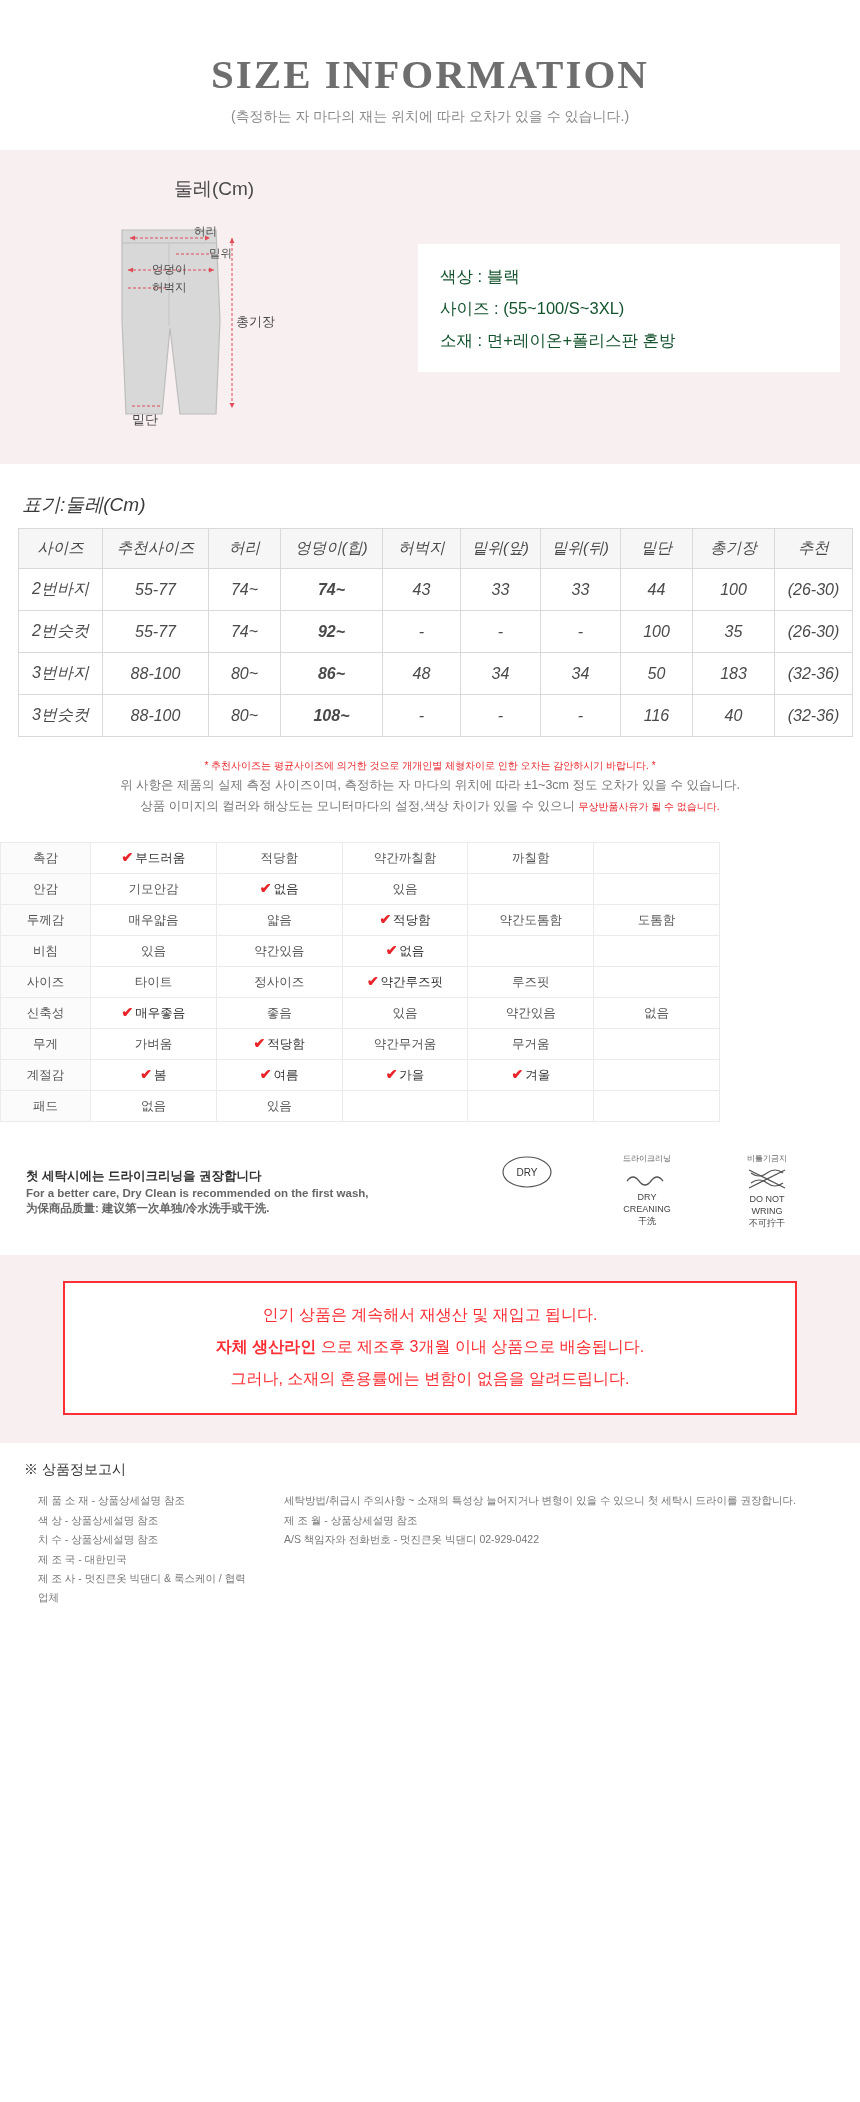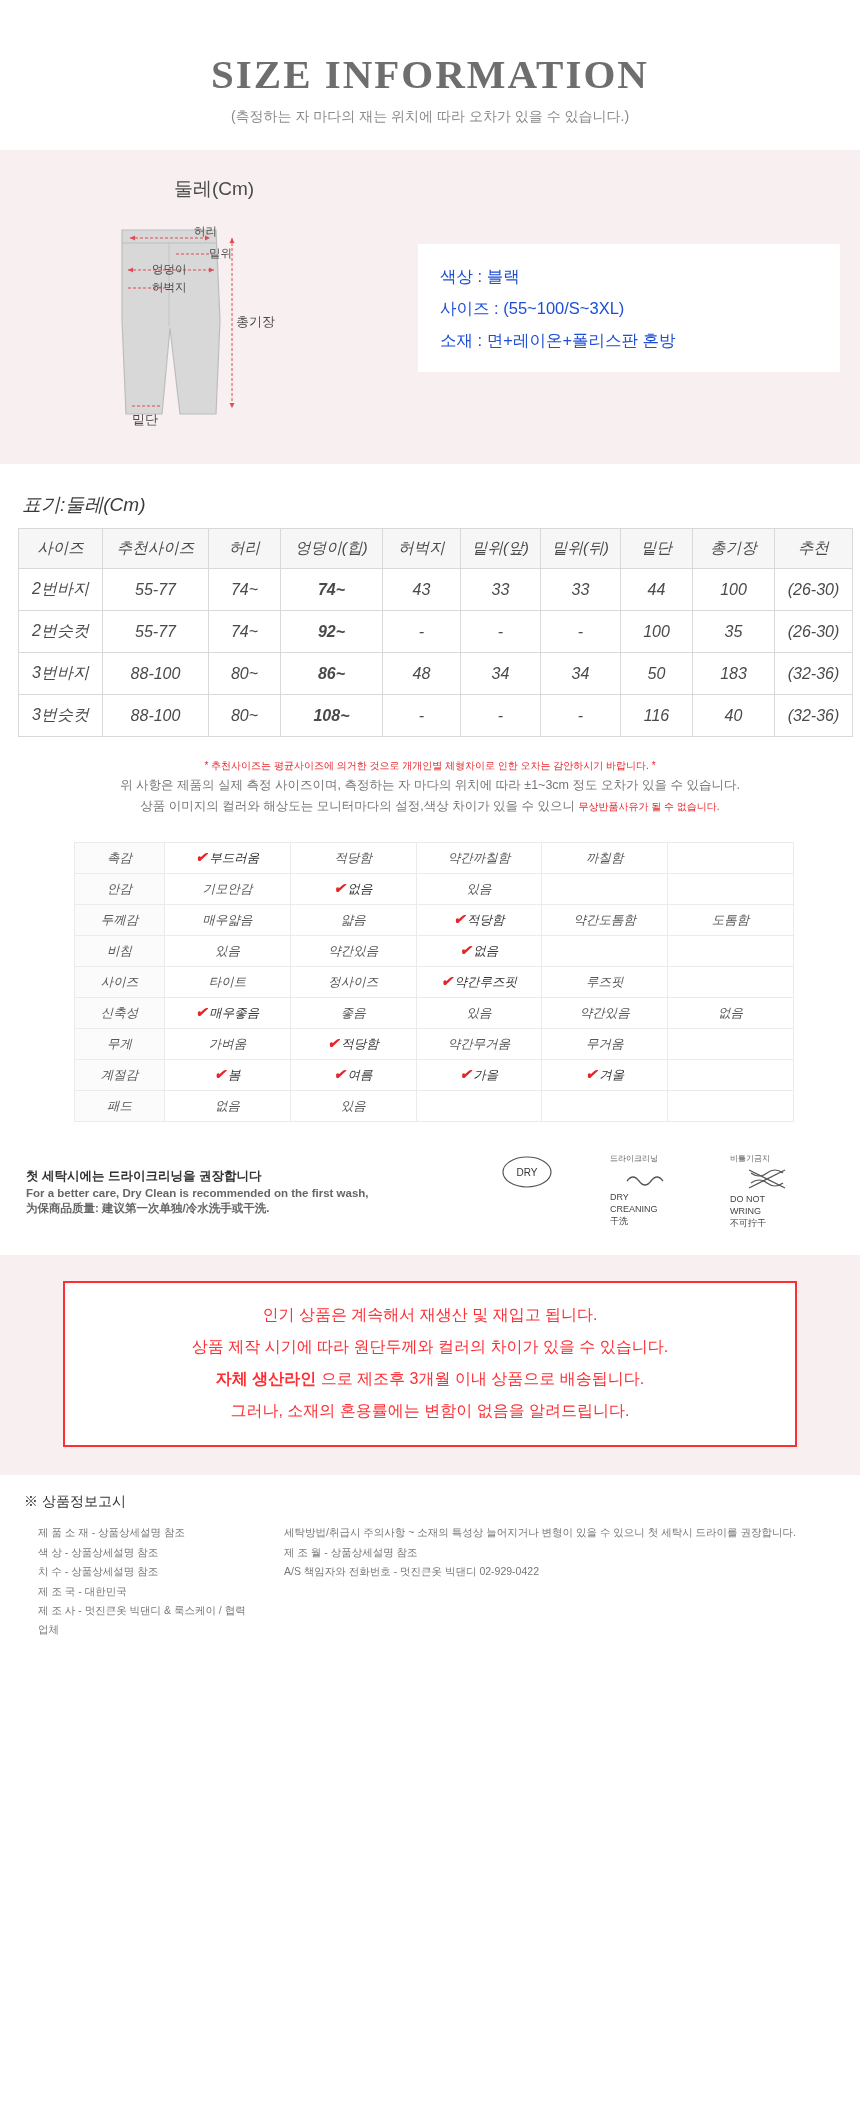--- a/index.html
+++ b/index.html
@@ -67,21 +67,21 @@
 
   .info-box {
     background:#ffffff;
     margin-left: 18px;
     margin-right: 20px;
     padding: 16px 22px;
     flex: 1;
   }
   .info-line {
     font-size: 16.5px;
-    color:#1d4ed8;
+    color:#14532d;
     line-height: 1.95;
     white-space:nowrap;
   }
 
   
   .table-section { padding: 22px 18px 6px 18px; font-style: italic; }
   .table-caption {
     font-size: 19px;
     color:#3a3a3a;
     margin: 6px 0 10px 4px;
@@ -111,21 +111,21 @@
   
   .notes {
     text-align:center;
     padding: 14px 20px 18px 20px;
     line-height: 1.75;
   }
   .note-red { color:#e8242a; font-size: 10px; }
   .note-gray { color:#767676; font-size: 12.5px; }
 
   
-  .feel-section { padding: 6px 0 10px 8px; display:flex; justify-content:center;font-style:italic; }
+  .feel-section { padding: 6px 0 10px 0; display:flex; justify-content:flex-start; }
   table.feel {
     border-collapse: collapse;
     width: 720px;
     table-layout: fixed;
   }
   table.feel td {
     border: 1px solid #ebebeb;
     height: 31px;
     font-size: 12.5px;
     color:#555;
@@ -151,21 +151,21 @@
     display:flex;
     align-items:center;
     padding: 22px 26px 26px 26px;
     border-top: 0;
   }
   .care-text { flex:1;font-weight:bold; }
   .care-text .l1 { font-size: 12.5px; color:#333; margin-bottom:2px; }
   .care-text .l2 { font-size: 11.5px; color:#666; margin-bottom:2px; }
   .care-text .l3 { font-size: 11.5px; color:#666; }
   .care-icons { display:flex; gap: 46px; align-items:flex-start; padding-right: 30px; }
-  .care-icon { text-align:left; width: 74px; }
+  .care-icon { text-align:center; width: 74px; }
   .care-icon .cap { font-size: 8px; color:#666; line-height:1.25; margin-bottom:3px; }
   .care-icon .cap2 { font-size: 9px; color:#444; line-height:1.3; margin-top:3px; }
   .care-icon svg { display:block; margin: 0 auto; }
 
   
   .notice-band {
     background:#f7eff0;
     padding: 26px 0 28px 0;
     display:flex;
     justify-content:center;
@@ -439,21 +439,20 @@
         </svg>
         <div class="cap2">DO NOT<br>WRING<br>不可拧干</div>
       </div>
 
     </div>
   </div>
 
   <div class="notice-band">
     <div class="notice-box">
       <div class="notice-line">인기 상품은 계속해서 재생산 및 재입고 됩니다.</div>
-      <div class="notice-line">상품 제작 시기에 따라 원단두께와 컬러의 차이가 있을 수 있습니다.</div>
       <div class="notice-line">
         <span class="notice-em">자체 생산라인</span><span> 으로 제조후 3개월 이내 상품으로 배송됩니다.</span>
       </div>
       <div class="notice-line">그러나, 소재의 혼용률에는 변함이 없음을 알려드립니다.</div>
     </div>
   </div>
 
   <div class="footer">
     <div class="footer-title">※ 상품정보고시</div>
     <div class="footer-cols">

